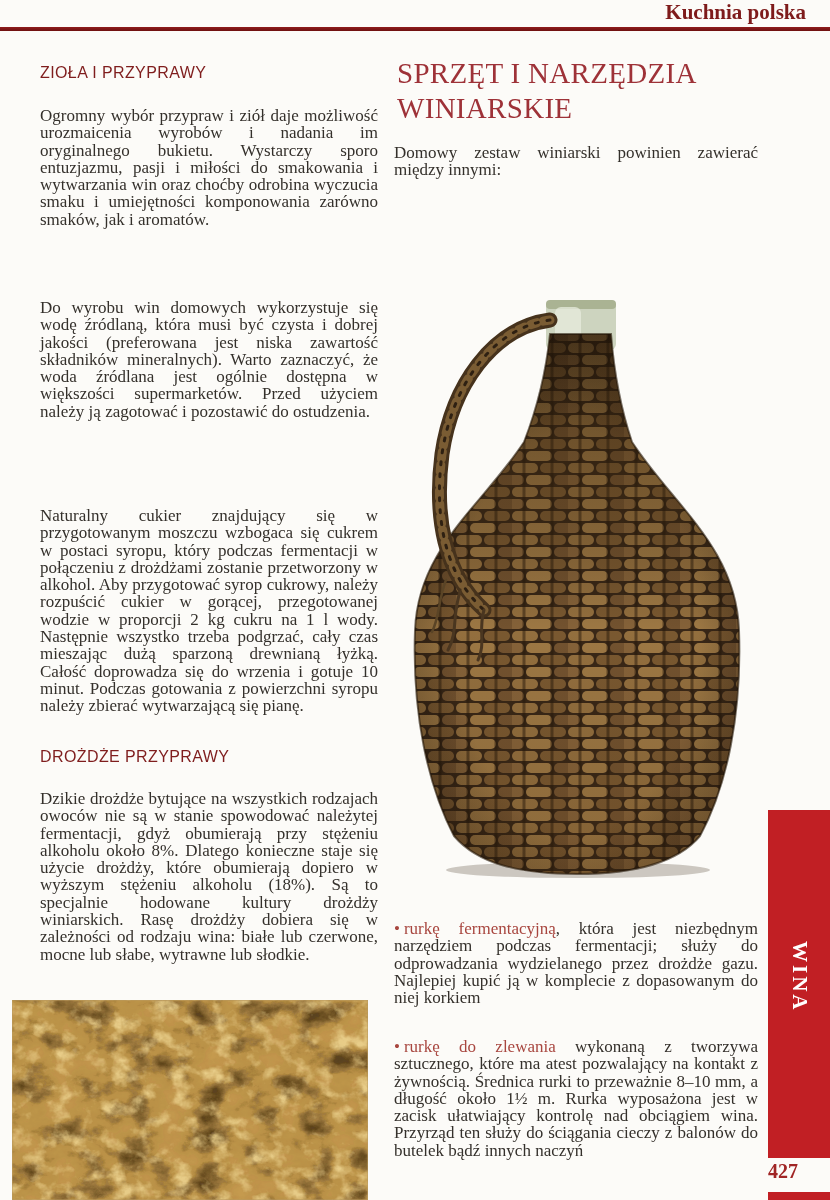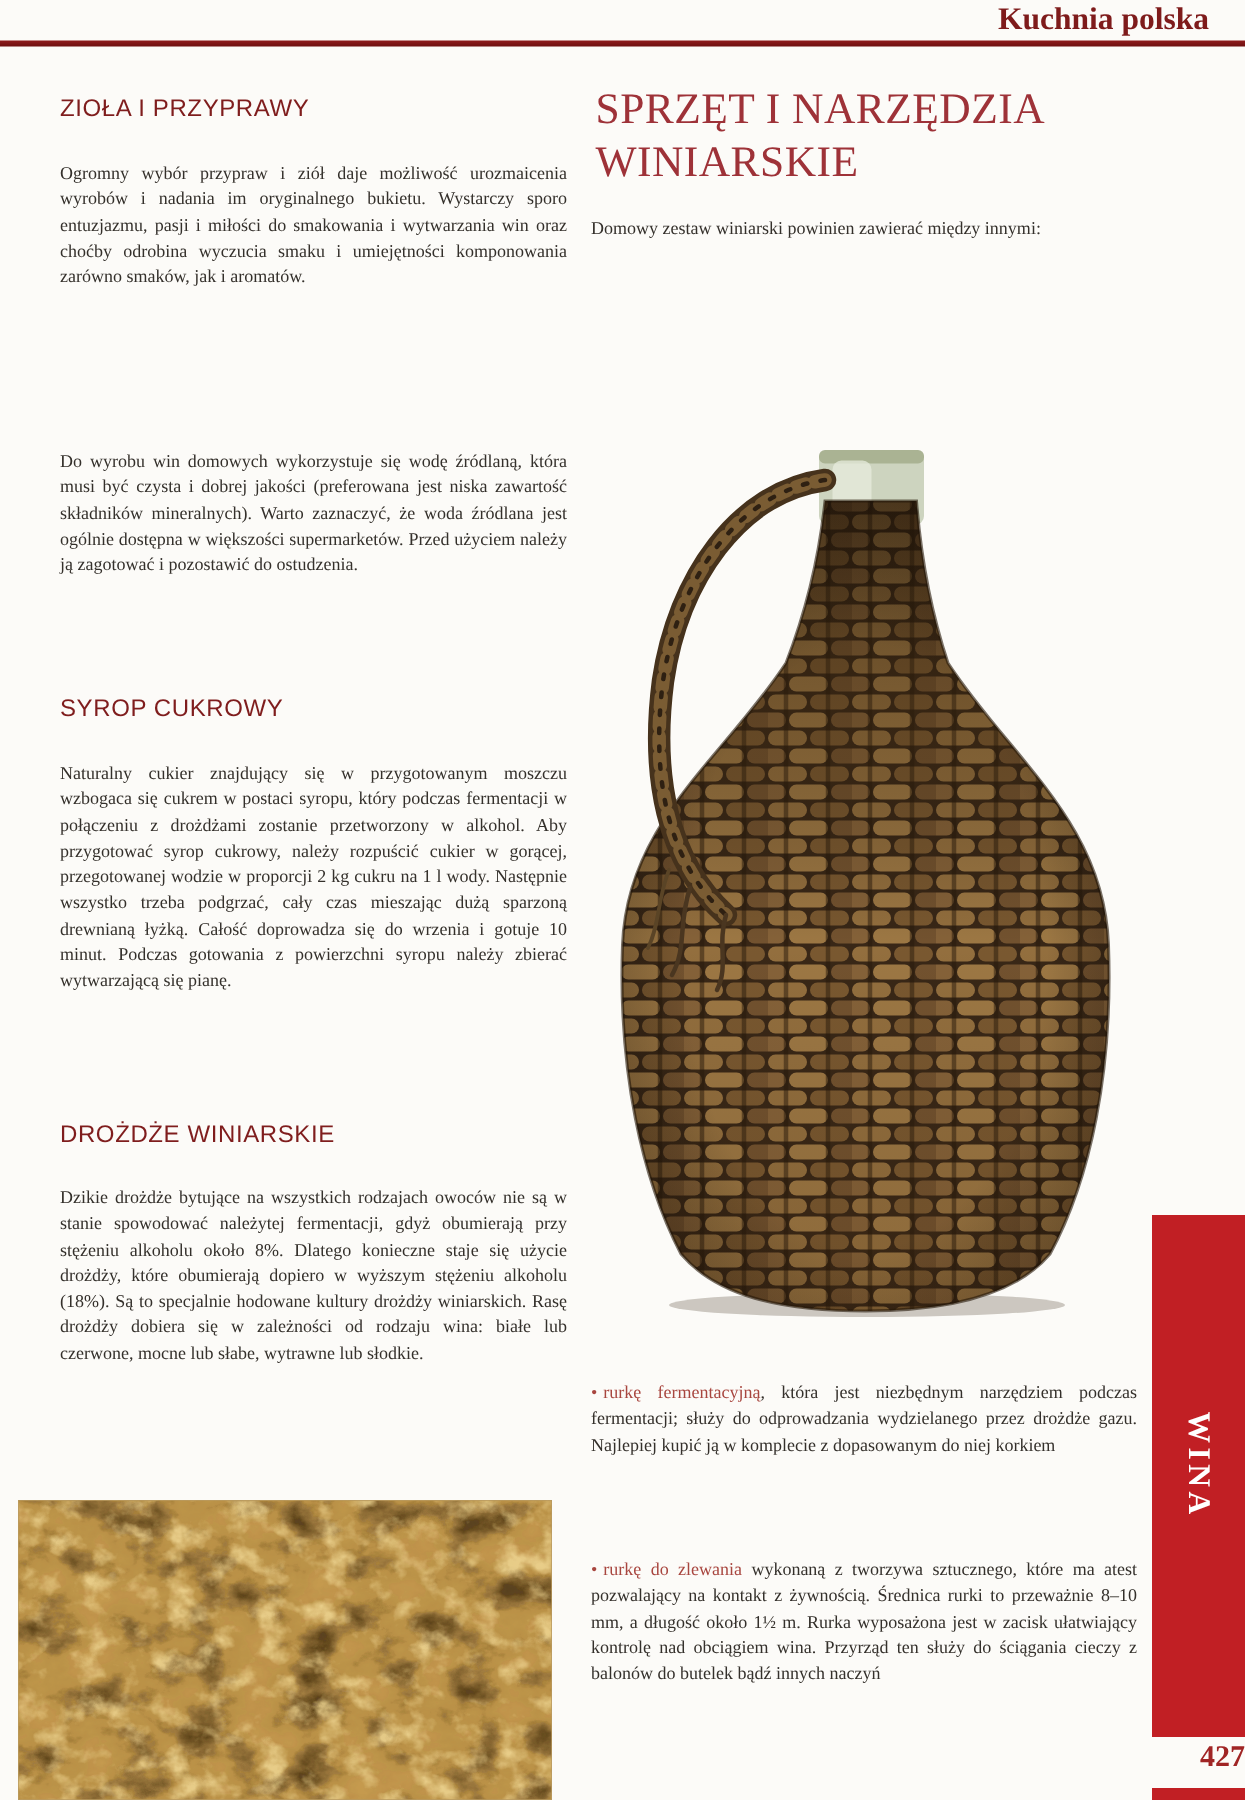--- a/index.html
+++ b/index.html
@@ -30,42 +30,42 @@
     color:#7f1d1d;
   }
   h1.main{
     position:absolute;margin:0;left:397px;top:56px;width:364px;
     font-family:Liberation Serif, serif;
     font-weight:400;font-size:29px;line-height:35px;letter-spacing:.3px;
     color:#9e3238;
   }
   p.body{
     position:absolute;margin:0;
-    font-size:12px;line-height:17.3px;
+    font-size:17px;line-height:17.3px;
     text-align:justify;
   }
   .lcol{left:40px;width:338px;}
   .rcol{left:394px;width:364px;}
   .bullet-dot{color:#a8463f;margin-right:4px;}
   .lead{color:#a8463f;}
   .photo{position:absolute;display:block;}
   .tab{
     position:absolute;left:768px;top:810px;width:62px;height:348px;
     background:#c11f24;
     display:flex;align-items:center;justify-content:flex-end;
   }
   .tab-label{
     writing-mode:vertical-rl;
     font:bold 21px "Liberation Serif", serif;
     color:#ffffff;letter-spacing:3px;
     margin:0 auto 14px auto;
   }
   .pagenum{
     position:absolute;left:768px;top:1160px;width:62px;
-    text-align:right;
+    text-align:left;
     font:bold 20px "Liberation Serif", serif;
     color:#a02525;
   }
   .tab-strip{
     position:absolute;left:768px;top:1192px;width:62px;height:8px;
     background:#c11f24;
   }
 </style>
 </head>
 <body>
@@ -73,24 +73,23 @@
 <div id="page">
 
   <div class="hdr-title">Kuchnia polska</div>
   <div class="hdr-rule"></div>
 
   <h2 class="sec lcol" style="top:64px">ZIOŁA I PRZYPRAWY</h2>
   <p class="body lcol" style="top:107px">Ogromny wybór przypraw i ziół daje możliwość urozmaicenia wyrobów i nadania im oryginalnego bukietu. Wystarczy sporo entuzjazmu, pasji i miłości do smakowania i wytwarzania win oraz choćby odrobina wyczucia smaku i umiejętności komponowania zarówno smaków, jak i aromatów.</p>
 
   <p class="body lcol" style="top:299px">Do wyrobu win domowych wykorzystuje się wodę źródlaną, która musi być czysta i dobrej jakości (preferowana jest niska zawartość składników mineralnych). Warto zaznaczyć, że woda źródlana jest ogólnie dostępna w większości supermarketów. Przed użyciem należy ją zagotować i pozostawić do ostudzenia.</p>
 
-  <h2 class="sec lcol" style="top:464px">SYROP CUKROWY</h2>
   <p class="body lcol" style="top:507px">Naturalny cukier znajdujący się w przygotowanym moszczu wzbogaca się cukrem w postaci syropu, który podczas fermentacji w połączeniu z drożdżami zostanie przetworzony w alkohol. Aby przygotować syrop cukrowy, należy rozpuścić cukier w gorącej, przegotowanej wodzie w proporcji 2 kg cukru na 1 l wody. Następnie wszystko trzeba podgrzać, cały czas mieszając dużą sparzoną drewnianą łyżką. Całość doprowadza się do wrzenia i gotuje 10 minut. Podczas gotowania z powierzchni syropu należy zbierać wytwarzającą się pianę.</p>
 
-  <h2 class="sec lcol" style="top:748px">DROŻDŻE WINIARSKIE</h2>
+  <h2 class="sec lcol" style="top:748px">DROŻDŻE PRZYPRAWY</h2>
   <p class="body lcol" style="top:790px">Dzikie drożdże bytujące na wszystkich rodzajach owoców nie są w stanie spowodować należytej fermentacji, gdyż obumierają przy stężeniu alkoholu około 8%. Dlatego konieczne staje się użycie drożdży, które obumierają dopiero w wyższym stężeniu alkoholu (18%). Są to specjalnie hodowane kultury drożdży winiarskich. Rasę drożdży dobiera się w zależności od rodzaju wina: białe lub czerwone, mocne lub słabe, wytrawne lub słodkie.</p>
 
   <svg class="photo" style="left:12px;top:1000px" width="356" height="200" viewBox="0 0 356 200" role="img">
     <defs>
       <filter id="clayDark" x="-5%" y="-5%" width="110%" height="110%">
         <feTurbulence type="fractalNoise" baseFrequency="0.028 0.04" numOctaves="5" seed="7" result="n"></feTurbulence>
         <feColorMatrix in="n" type="luminanceToAlpha" result="la"></feColorMatrix>
         <feComponentTransfer in="la" result="m">
           <feFuncA type="table" tableValues="0 0 0.1 0.85 1"></feFuncA>
         </feComponentTransfer>

